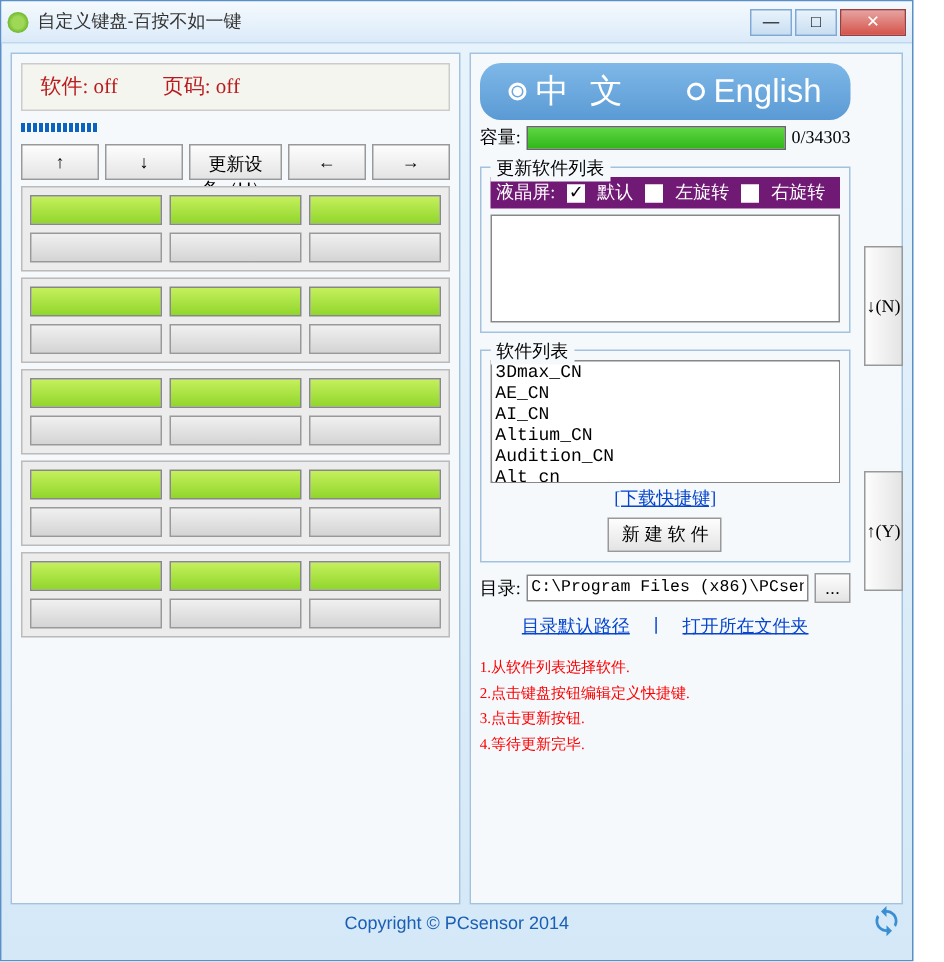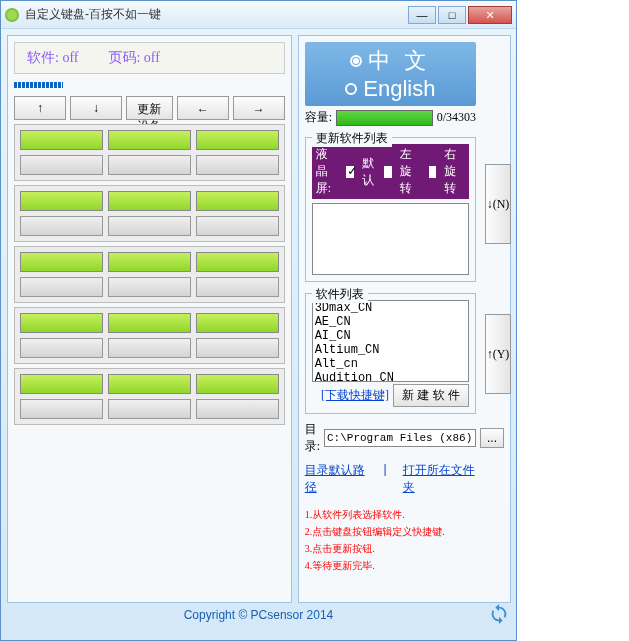--- a/index.html
+++ b/index.html
@@ -1,29 +1,29 @@
 <!DOCTYPE html>
 <html><head>
 <meta charset="utf-8">
 <style>
 * { box-sizing: border-box; margin: 0; padding: 0; }
 body { font-family: "Microsoft YaHei", Arial, sans-serif; font-size: 12px; background: #fff; }
-.window { width: 517px; height: 641px; background: linear-gradient(to bottom, #e8f4fc 0%, #d4e8f7 100%); border: 1px solid #5a8fc7; position: relative; }
+.window { width: 609px; height: 641px; background: linear-gradient(to bottom, #e8f4fc 0%, #d4e8f7 100%); border: 1px solid #5a8fc7; position: relative; }
 .titlebar { height: 28px; background: linear-gradient(to bottom, #f5fafd 0%, #dbeaf9 100%); display: flex; align-items: center; padding: 0 4px; border-bottom: 1px solid #c0d8ee; }
 .titlebar-icon { width: 14px; height: 14px; background: radial-gradient(circle, #9fd857 40%, #6fb82e 70%); border-radius: 50%; margin-right: 6px; }
 .titlebar-text { flex: 1; font-size: 12px; color: #333; }
 .win-btns { display: flex; gap: 2px; }
 .win-btn { width: 28px; height: 18px; border: 1px solid #7fa8d4; background: linear-gradient(to bottom, #e8f3fb, #c9def2); font-size: 11px; text-align: center; line-height: 16px; cursor: pointer; }
 .win-btn.close { width: 44px; background: linear-gradient(to bottom, #e7a3a0, #d4544c); color: #fff; border-color: #a03d38; }
 .content { display: flex; padding: 6px; gap: 6px; height: 580px; }
 .left-panel, .right-panel { border: 1px solid #a3c2e0; background: #f5f9fc; padding: 6px; }
 .left-panel { width: 306px; display: flex; flex-direction: column; gap: 4px; }
 .right-panel { width: 295px; display: flex; flex-direction: column; gap: 4px; position: relative; }
 .top-bar { display: flex; gap: 30px; border: 1px solid #ccc; padding: 6px 12px; background: #f5f5f0; font-size: 14px; font-family: SimSun, serif; }
-.top-bar span { color: #8b5cf6; margin-top: 44px; }
+.top-bar span { color: #b91c1c; margin-top: 44px; }
 .progress-thin { height: 6px; background: repeating-linear-gradient(90deg, #0a64c2 0 3px, #fff 3px 4px); width: 18%; margin: 4px 0; }
 .button-row { display: flex; gap: 4px; }
 .btn { border: 1px solid #999; background: linear-gradient(to bottom, #fdfdfd, #e4e4e4); padding: 4px 6px; font-size: 12px; cursor: pointer; text-align: center; }
 .btn-small { width: 52px; height: 24px; }
 .btn-wide { flex: 1; height: 24px; }
 .key-group { border: 1px solid #bbb; background: #ececec; padding: 5px; display: flex; flex-direction: column; gap: 5px; }
 .key-row { display: flex; gap: 5px; }
 .key { flex: 1; height: 20px; border: 1px solid #888; background: linear-gradient(to bottom, #c5f05c, #91d62c); }
 .key-gray { flex: 1; height: 20px; border: 1px solid #999; background: linear-gradient(to bottom, #f0f0f0, #d4d4d4); }
 .lang-row { display: flex; justify-content: space-around; align-items: center; font-size: 22px; color: #fff; padding: 4px 0; }
@@ -34,21 +34,21 @@
 .capacity-bar { flex: 1; height: 16px; border: 1px solid #666; background: linear-gradient(to bottom, #5fd644, #2fb818); }
 .group-box { border: 1px solid #a3c2e0; padding: 6px; position: relative; margin-top: 8px; }
 .group-title { position: absolute; top: -8px; left: 6px; background: #f5f9fc; padding: 0 4px; font-family: SimSun; font-size: 12px; }
 .lcd-row { display: flex; gap: 8px; align-items: center; font-family: SimSun; color: #fff; background: #701a75; padding: 2px 4px; margin-bottom: 4px; }
 .chk { width: 12px; height: 12px; border: 1px solid #fff; background: #fff; display: inline-block; position: relative; }
 .chk.checked::after { content: '✓'; position: absolute; top: -3px; left: 0; color: #000; font-size: 12px; }
 .listbox { width: 100%; border: 1px solid #888; background: #fff; font-family: "Courier New", monospace; font-size: 12px; overflow-y: scroll; }
 .listbox.small { height: 72px; }
 .listbox.med { height: 82px; }
 .list-item { padding: 0 2px; cursor: pointer; }
-.link-row { display: flex; justify-content: flex-end; gap: 4px; align-items: center; margin-top: 2px; }
+.link-row { display: flex; justify-content: flex-end; gap: 4px; align-items: center; margin-top: 2px; flex-direction: column; }
 .link { color: #0645cc; text-decoration: underline; cursor: pointer; font-family: SimSun; }
 .dir-row { display: flex; align-items: center; gap: 4px; margin-top: 4px; font-family: SimSun; }
 .dir-input { flex: 1; border: 1px solid #888; padding: 2px; font-family: "Courier New", monospace; font-size: 11px; background: #fff; }
 .link-row2 { display: flex; justify-content: center; gap: 16px; margin-top: 4px; }
 .kb-row { display: flex; align-items: center; gap: 10px; margin-top: 6px; border: 2px solid #ff0000; padding: 4px; }
 .kb-icon { width: 58px; height: 28px; background: linear-gradient(to bottom, #6a9de8, #3d6fc4); border: 1px solid #2a5090; position: relative; }
 .kb-icon::before { content: ''; position: absolute; inset: 2px; background: repeating-linear-gradient(90deg, #fff 0 2px, transparent 2px 5px), repeating-linear-gradient(0deg, #fff 0 2px, transparent 2px 6px); opacity: 0.6; }
 .bulb-icon { width: 24px; height: 28px; position: relative; }
 .bulb-icon::before { content: '💡'; font-size: 22px; position: absolute; top: -2px; }
 .status-text { color: #ff0000; font-family: SimSun; font-size: 13px; }
@@ -150,21 +150,21 @@
         <div class="key-row">
             <div class="key-gray"></div>
             <div class="key-gray"></div>
             <div class="key-gray"></div>
           </div>
       </div>
     </div>
 
     <div class="right-panel">
       <div class="right-inner">
-      <div class="lang-row" style="background:linear-gradient(to bottom,#7fb8e8,#5a9ad4);border-radius:2px;flex-direction:column;">
+      <div class="lang-row" style="background:linear-gradient(to bottom,#7fb8e8,#5a9ad4);border-radius:14px;">
         <div class="lang-opt">
           <span class="radio checked"></span>
           <span style="letter-spacing:4px;">中 文</span>
         </div>
         <div class="lang-opt">
           <span class="radio"></span>
           <span>English</span>
         </div>
       </div>
 
@@ -188,22 +188,22 @@
         <div class="listbox small"></div>
       </div>
 
       <div class="group-box">
         <div class="group-title">软件列表</div>
         <div class="listbox med" id="software-list">
               <div class="list-item">3Dmax_CN</div>
               <div class="list-item">AE_CN</div>
               <div class="list-item">AI_CN</div>
               <div class="list-item">Altium_CN</div>
+              <div class="list-item">Audition_CN</div>
               <div class="list-item">Alt_cn</div>
-              <div class="list-item">Audition_CN</div>
             </div>
         <div class="link-row">
           <span class="link">[下载快捷键]</span>
           <button class="btn" style="padding:2px 8px;">新 建 软 件</button>
         </div>
       </div>
 
       <div class="dir-row">
         <span>目录:</span>
         <input class="dir-input" value="C:\Program Files (x86)\PCsensor\" style="">

